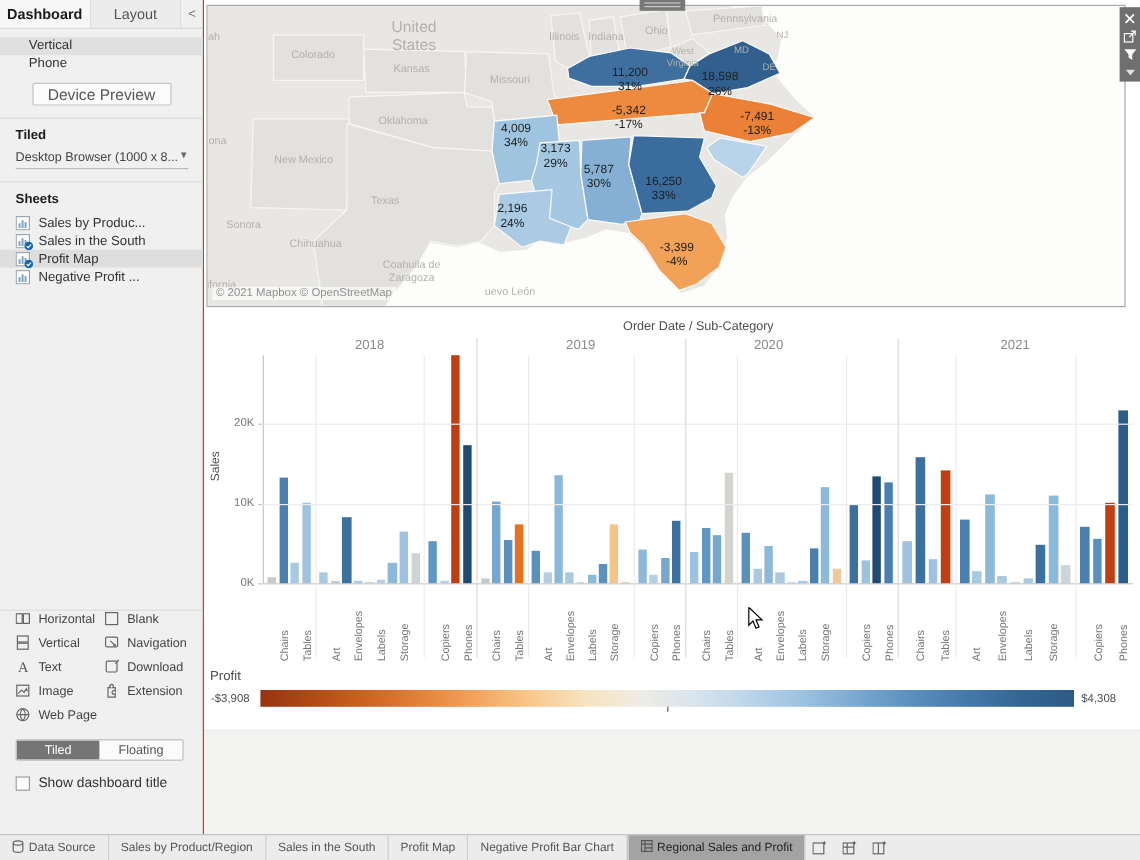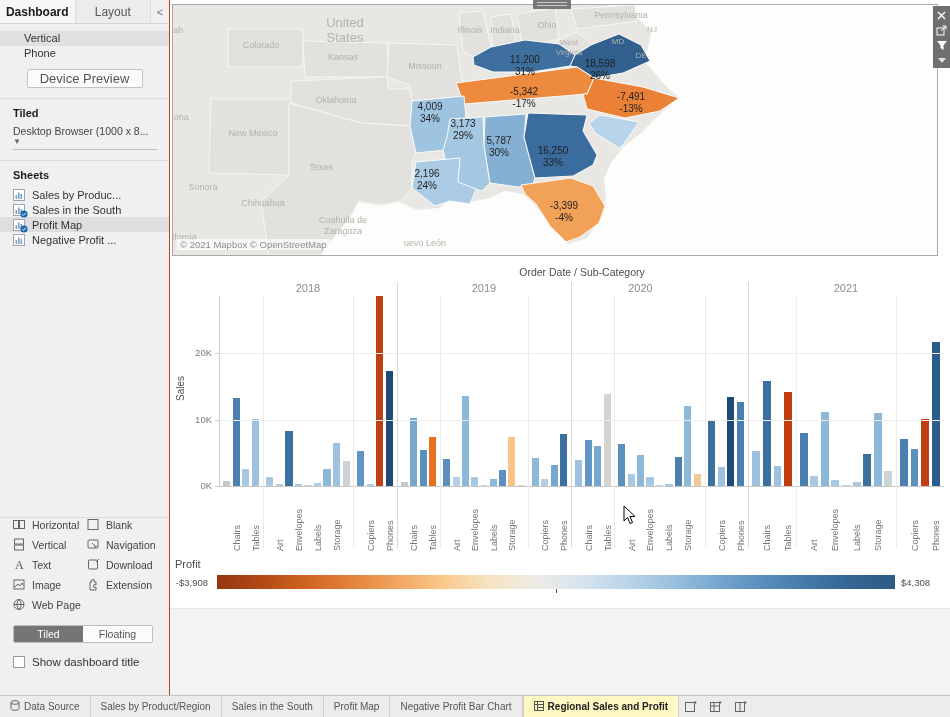--- a/index.html
+++ b/index.html
@@ -14,21 +14,21 @@
   .sb-tab { flex:1; display:flex; align-items:center; justify-content:center; font-size:12px; color:#555; background:#ececec; border-right:1px solid #dcdcdc; cursor:default; }
   .sb-tab.active { background:#f7f7f7; color:#1a1a1a; font-weight:bold; }
   .sb-collapse { width:18px; display:flex; align-items:center; justify-content:center; color:#777; font-size:11px; }
   .device-row { height:15px; line-height:15px; padding-left:24px; color:#333; }
   .device-row.selected { background:#e0e0e0; }
   .sb-btn { display:block; margin:8px auto 10px auto; width:116px; height:19px; background:#fbfbfb;
             border:1px solid #c3c3c3; border-radius:2px; color:#555; font-size:13px; text-align:center; line-height:17px; }
   .sb-div { border-top:1px solid #dcdcdc; margin:0; }
   .sb-h { font-weight:bold; font-size:11px; color:#1a1a1a; padding:8px 0 6px 13px; }
   .sb-dropdown { margin:0 12px 10px 13px; padding-bottom:3px; border-bottom:1px solid #bdbdbd;
-                 color:#444; font-size:10.5px; display:flex; justify-content:space-between;flex-direction:column; }
+                 color:#444; font-size:10.5px; display:flex; justify-content:space-between; }
   .sb-dropdown .caret { color:#666; font-size:8px; }
   .sheet-item { height:15px; display:flex; align-items:center; padding-left:13px; color:#333; }
   .sheet-item.selected { background:#dedede; }
   .sheet-ic { position:relative; width:12px; height:12px; margin-right:7px; flex:0 0 auto; }
   .obj-grid { display:grid; grid-template-columns:74px 82px; padding-left:13px; row-gap:7px; }
   .obj-item { display:flex; align-items:center; gap:6px; color:#444; font-size:10.5px; height:13px; }
   .seg { display:flex; margin:14px 16px 0 13px; height:18px; border:1px solid #bdbdbd; border-radius:2px; overflow:hidden; }
   .seg > div { flex:1; text-align:center; line-height:17px; font-size:10.5px; color:#555; background:#fbfbfb; }
   .seg > div.on { background:#757575; color:#fff; }
   .check-row { display:flex; align-items:center; gap:7px; margin:13px 0 0 13px; font-size:11.5px; color:#333; }
@@ -90,21 +90,21 @@
   #legend-min { position:absolute; right:742px; top:577px; font-size:9.5px; color:#4e4e4e; }
   #legend-max { position:absolute; left:731px; top:577px; font-size:9.5px; color:#4e4e4e; }
   #legend-tick { position:absolute; left:386px; top:589px; width:1px; height:4px; background:#555; }
 
   #cursor { position:absolute; left:453px; top:506px; z-index:40; }
 
   
   #tabbar { position:absolute; left:0; top:695px; width:950px; height:22px; background:#ececec;
             border-top:1px solid #c4c4c4; display:flex; align-items:stretch; font-size:10px; color:#555; }
   .wtab { display:flex; align-items:center; gap:4px; padding:0 10px; border-right:1px solid #cfcfcf; white-space:nowrap; }
-  .wtab.active { background:#fef9c3; color:#222; font-weight:bold; border-left:1px solid #cfcfcf; }
+  .wtab.active { background:#a3a3a3; color:#222; font-weight:normal; border-left:1px solid #cfcfcf; }
   .newbtn { display:flex; align-items:center; padding:0 6px; }
 </style>
 </head>
 <body>
 
 <div id="app">
 
   <div id="sidebar">
     <div class="sb-tabs">
       <div class="sb-tab active">Dashboard</div>

